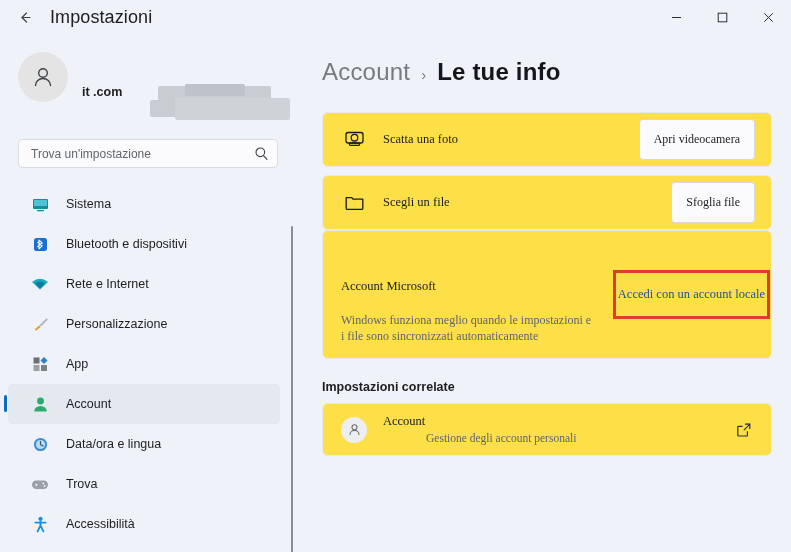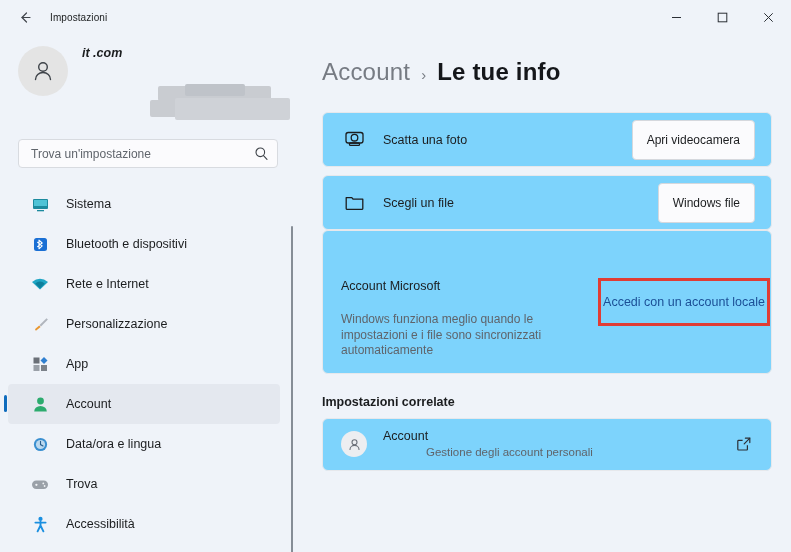--- a/index.html
+++ b/index.html
@@ -24,46 +24,45 @@
   }
   .back-btn {
     width:30px; height:26px;
     margin-left:10px;
     display:flex; align-items:center; justify-content:center;
     border-radius:4px;
     color:#40454c;
   }
   .win-title {
     margin-left:10px;
-    font-size:10px;
+    font-size:18px;
     color:#1b1d1f;
     letter-spacing:.1px;
   }
   .win-ctrls {
     position:absolute; right:0; top:0;
     display:flex; height:34px;
   }
   .win-ctrl {
     width:46px; height:34px;
     display:flex; align-items:center; justify-content:center;
     color:#2b2f35;
   }
 
   
   .sidebar {
     position:absolute; left:0; top:34px;
     width:294px; height:518px;
     background:#eff3f9;
   }
   .profile {
-    display:flex; align-items:flex-start;
+    display:flex; align-items:flex-end;
     margin:12px 0 0 18px;
     height:56px;
     position:relative;
-    font-style:italic;
   }
   .avatar-lg {
     width:50px; height:50px;
     border-radius:50%;
     background:#e4e4e4;
     display:flex; align-items:center; justify-content:center;
     flex:0 0 auto;
   }
   .profile-text {
     margin-left:14px;
@@ -160,24 +159,24 @@
     margin:0 11px;
   }
   .bc-current {
     font-size:24px; font-weight:bold; color:#14161a;
     letter-spacing:.2px;
   }
 
   .card {
     position:relative;
     margin:0 19px 0 28px;
-    background:#7dd3fc;
+    background:#fde047;
     border:1px solid #e6e8ec;
     border-radius:6px;
-    display:flex; align-items:center;
+    display:flex; align-items:center;font-family:Liberation Serif, serif;
   }
   .card-ico {
     width:26px; height:26px;
     margin-left:18px;
     display:flex; align-items:center; justify-content:center;
     flex:0 0 auto;
     color:#1b1d1f;
   }
   .card-txt { margin-left:16px; flex:1; }
   .card-title { font-size:12.5px; color:#1b1d1f; }
@@ -427,21 +426,21 @@
 
     <div class="card" style="height:55px; margin-top:8px;">
       <span class="card-ico">
         <svg width="23" height="23" viewBox="0 0 23 23">
           <path d="M3.2 6.6 h5.6 l1.4 1.6 h9.6 v9.2 a1 1 0 0 1 -1 1 h-14.6 a1 1 0 0 1 -1 -1 Z" fill="none" stroke="#1b1d1f" stroke-width="1.3" stroke-linejoin="round"></path>
         </svg>
       </span>
       <div class="card-txt">
         <div class="card-title">Scegli un file</div>
       </div>
-      <div class="card-btn">Windows file</div>
+      <div class="card-btn">Sfoglia file</div>
     </div>
 
 
     <div class="card ms-card">
       <div class="ms-txt">
         <div class="ms-title">Account Microsoft</div>
         <div class="ms-desc">Windows funziona meglio quando le impostazioni e i file sono sincronizzati automaticamente</div>
       </div>
       <div class="ms-link-wrap">
         <div class="highlight-box">

